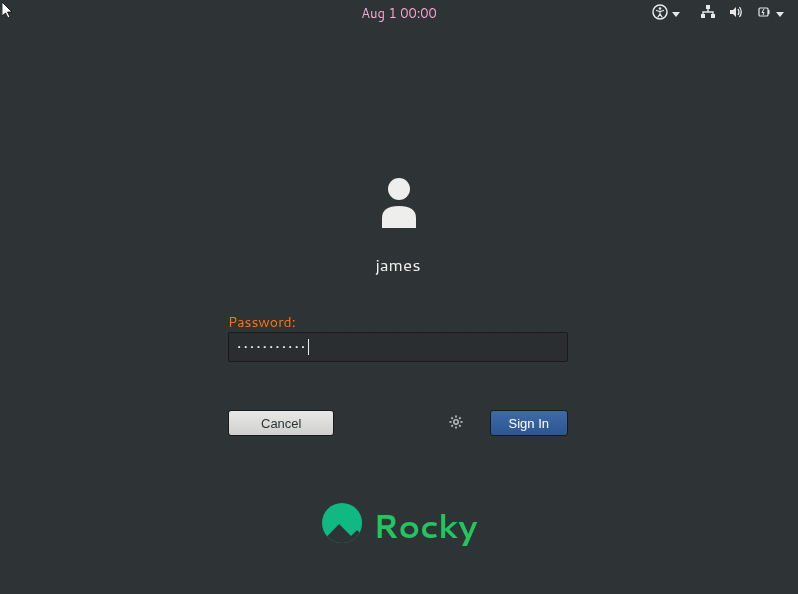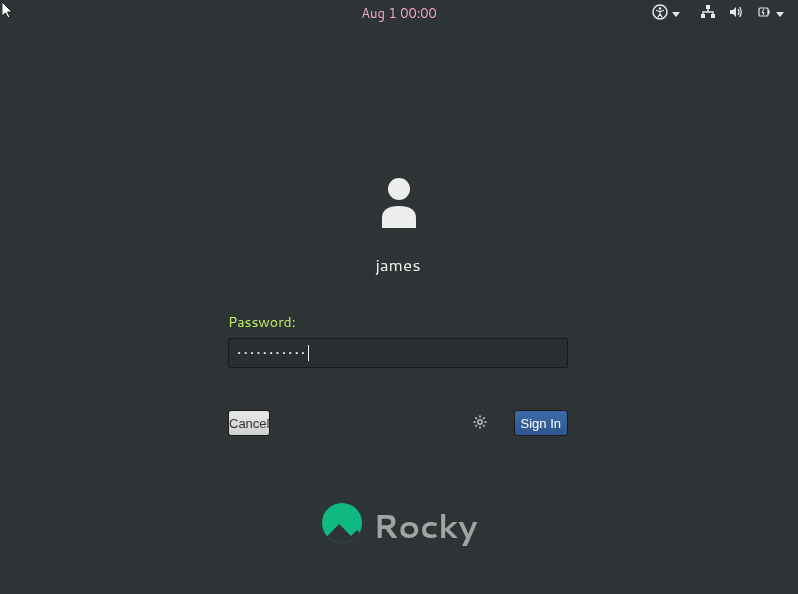--- a/index.html
+++ b/index.html
@@ -81,22 +81,22 @@
       height: 52px;
       position: relative;
     }
     .username {
       font-size: 17px;
       font-weight: 500;
       color: #eeeeec;
     }
     .pw-label {
       font-size: 14px;
-      color: #bef264;
-      margin-bottom: 6px;
+      color: #f97316;
+      margin-bottom: 0;
     }
     .pw-input-wrap {
       border: 1px solid #1a1a1a;
       background: #2a2e31;
       height: 30px;
       display: flex;
       align-items: center;
       padding: 0 8px;
       border-radius: 2px;
     }
@@ -115,37 +115,37 @@
       position: absolute;
       left: 228px;
       top: 410px;
       width: 340px;
       display: flex;
       align-items: center;
       justify-content: space-between;
     }
     .btn {
       height: 26px;
-      padding: 0 0;
+      padding: 0 32px;
       font-size: 13px;
       border-radius: 3px;
       border: 1px solid #1a1a1a;
       cursor: pointer;
       display: flex;
       align-items: center;
       justify-content: center;
     }
     .btn-cancel {
       background: linear-gradient(to bottom, #e8e8e6, #d0d0ce);
       color: #2e3436;
     }
     .btn-signin {
       background: linear-gradient(to bottom, #3d6aa8, #2d5690);
       color: #ffffff;
-      padding: 0 6px;
+      padding: 0 18px;
       margin-left: 16px;
     }
     .right-buttons {
       display: flex;
       align-items: center;
       gap: 10px;
     }
     .gear-wrap {
       display: flex;
       align-items: center;
@@ -156,21 +156,21 @@
       left: 50%;
       transform: translateX(-50%);
       top: 502px;
       display: flex;
       align-items: center;
       gap: 10px;
     }
     .logo-text {
       font-size: 33px;
       font-weight: 700;
-      color: #a3a3a3;
+      color: #22c55e;
       letter-spacing: -0.5px;
       text-align: right;
     }
   </style>
 </head>
 <body>
 
 <div class="cursor">
   <svg width="14" height="18" viewBox="0 0 14 18">
     <path d="M0 0 L0 14 L3.5 11 L6 16 L8 15 L5.5 10 L10 10 Z" fill="#ffffff" stroke="#000000" stroke-width="0.8"></path>

